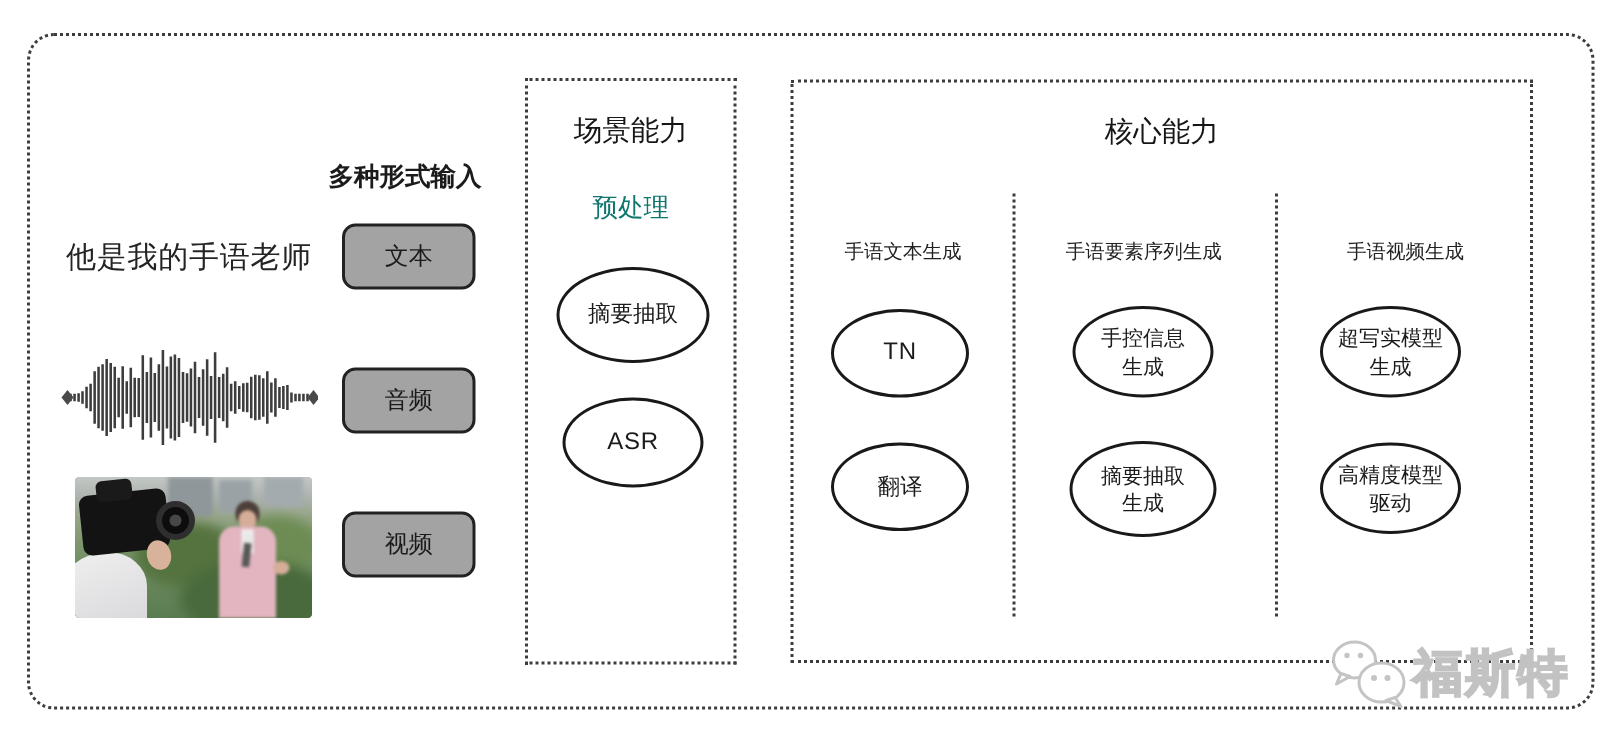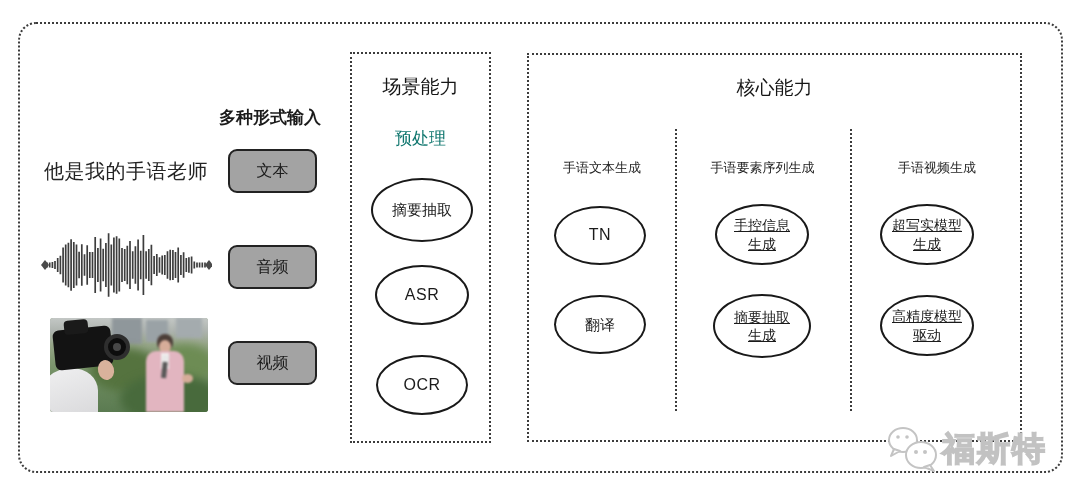--- a/index.html
+++ b/index.html
@@ -100,21 +100,21 @@
   .col-header.h3 { left:321px; width:174px; }
 
   .node {
     position:absolute;
     border:2.5px solid #191919; border-radius:50%;
     display:flex; align-items:center; justify-content:center;
     text-align:center; white-space:pre-line; line-height:1.3;
     font-size:15px; color:#1b1b1b; background:#fff;
   }
   .node.latin { font-size:16px; letter-spacing:0.5px; }
-  .node.two-line { font-size:14px;text-decoration:underline; }
+  .node.two-line { font-size:14px; }
 
   
   .node.sn1 { left:19px;  top:124px; width:102px; height:64px; }
   .node.sn2 { left:23px;  top:211px; width:94px;  height:60px; }
   .node.sn3 { left:24px;  top:301px; width:92px;  height:60px; }
 
   
   .node.c1a { left:25px;  top:151px; width:92px; height:59px; }
   .node.c1b { left:25px;  top:240px; width:92px; height:59px; }
   .node.c2a { left:186px; top:149px; width:94px; height:61px; }
@@ -179,21 +179,20 @@
 
   <div class="type-box t1">文本</div>
   <div class="type-box t2">音频</div>
   <div class="type-box t3">视频</div>
 
   <div class="scene-box">
     <div class="box-title">场景能力</div>
     <div class="scene-sub">预处理</div>
     <div class="node sn1">摘要抽取</div>
     <div class="node sn2 latin">ASR</div>
-    <div class="node sn3 latin">OCR</div>
   </div>
 
   <div class="core-box">
     <div class="box-title">核心能力</div>
     <div class="v-sep s1"></div>
     <div class="v-sep s2"></div>
 
     <div class="col-header h1">手语文本生成</div>
     <div class="col-header h2">手语要素序列生成</div>
     <div class="col-header h3">手语视频生成</div>

